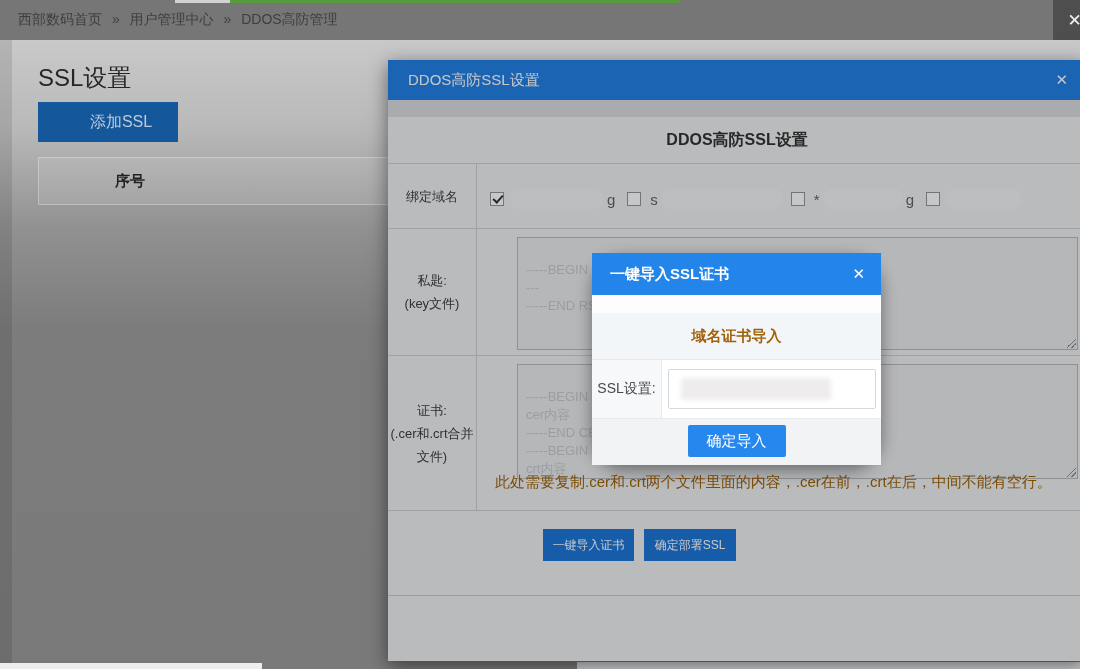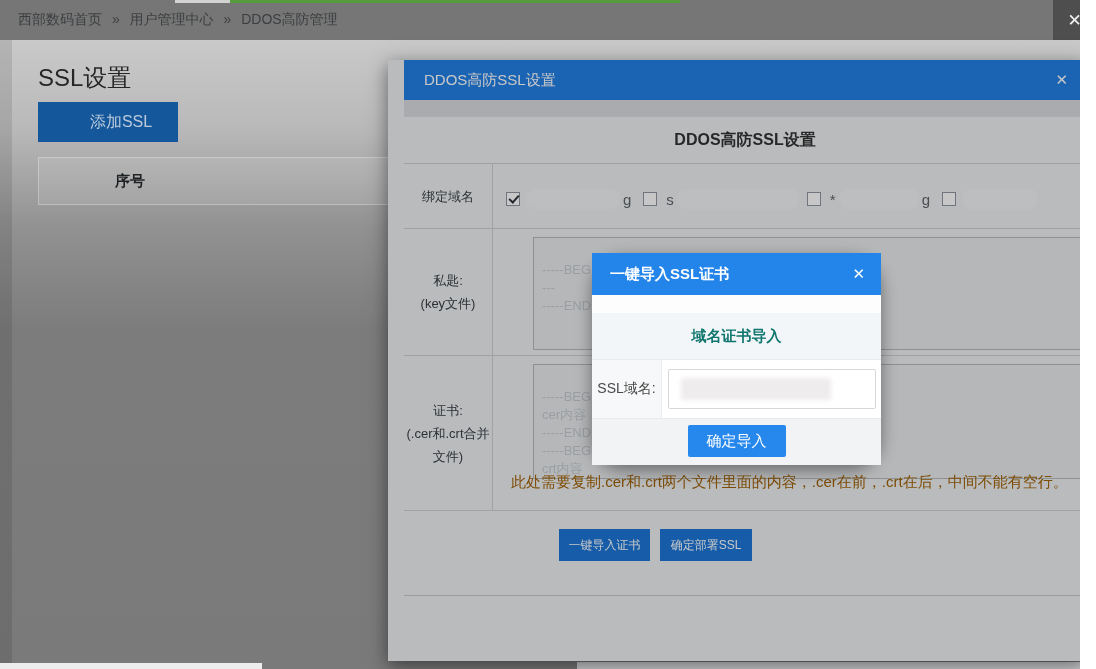--- a/index.html
+++ b/index.html
@@ -29,21 +29,21 @@
   .edge-col { position:absolute; left:1086px; top:0; width:10px; height:629px; overflow:hidden; }
   .edge-blob { position:absolute; left:0; width:10px; filter:blur(3px); opacity:.85; }
   .eb1 { top:20px; height:70px; background:#8f7f72; }
   .eb2 { top:90px; height:60px; background:#84807b; }
   .eb3 { top:150px; height:60px; background:#97897b; }
   .strip-bl { position:absolute; left:0; top:623px; width:262px; height:6px; background:#ededed; }
   .strip-br { position:absolute; left:577px; top:622px; width:519px; height:7px; background:#cfd0d1; }
 
   
   .modal-ssl { position:absolute; left:388px; top:60px; width:698px; height:601px; background:#eef0f2;
-               box-shadow:0 5px 18px rgba(0,0,0,0.5);padding-left:16px; }
+               box-shadow:0 5px 18px rgba(0,0,0,0.5); }
   .modal-ssl .hdr { position:relative; height:40px; background:#2380e6; }
   .modal-ssl .hdr .ttl { position:absolute; left:20px; top:0; line-height:40px; font-size:15px; color:#fff; }
   .modal-ssl .hdr .x { position:absolute; right:18px; top:0; line-height:40px; font-size:15px; color:#fff; cursor:pointer; }
   .modal-ssl .topstrip { height:17px; background:#d9dce0; }
   .form-title { height:46px; line-height:46px; text-align:center; font-size:16px; font-weight:bold; color:#333; }
   .ftable { border-top:1px solid #ccd0d4; }
   .frow { position:relative; display:flex; border-bottom:1px solid #ccd0d4; }
   .frow .lbl { width:89px; border-right:1px solid #ccd0d4; display:flex; flex-direction:column;
                justify-content:center; align-items:center; text-align:center;
                font-size:13px; color:#3a4046; line-height:23px; padding:0 2px; }
@@ -77,21 +77,21 @@
   .dim { position:absolute; left:0; top:0; width:698px; height:601px; background:rgba(0,0,0,0.22); pointer-events:none; }
 
   
   .modal-import { position:absolute; left:592px; top:253px; width:289px; height:212px; background:#fff;
         box-shadow:0 5px 16px rgba(0,0,0,0.42); z-index:20;border-radius:31px; }
   .modal-import .hdr { position:relative; height:42px; background:#2385ea; }
   .modal-import .hdr .ttl { position:absolute; left:18px; top:0; line-height:42px; font-size:15px; color:#fff; font-weight:600; }
   .modal-import .hdr .x { position:absolute; right:16px; top:0; line-height:42px; font-size:15px; color:#fff; cursor:pointer; }
   .imp-strip { height:18px; background:#fdfdfe; }
   .imp-band { height:46px; background:#f3f6f9; text-align:center; line-height:46px;
-              font-size:15px; font-weight:600; color:#0f766e; }
+              font-size:15px; font-weight:600; color:#a16207; }
   .imp-row { display:flex; height:60px; border-top:1px solid #e8ebee; border-bottom:1px solid #e8ebee; }
   .imp-row .lcell { width:70px; background:#f7f8f9; border-right:1px solid #ececec; display:flex;
               align-items:center; justify-content:center; font-size:14px; color:#4a4a4a; }
   .imp-row .vcell { flex:1; background:#fff; position:relative; }
   .imp-input { position:absolute; left:6px; top:9px; width:208px; height:40px; background:#fff;
               border:1px solid #d5d9dc; border-radius:2px; cursor:text; }
   .imp-blob { position:absolute; left:12px; top:8px; width:150px; height:22px; background:#efecee;
               border-radius:3px; filter:blur(2px); }
   .imp-foot { height:46px; background:#f1f3f5; text-align:center; }
   .btn-confirm { display:inline-block; margin-top:6px; width:98px; height:32px; background:#2688ec;
@@ -209,21 +209,21 @@
   </div>
 
   <div class="modal-import">
     <div class="hdr">
       <span class="ttl">一键导入SSL证书</span>
       <span class="x">✕</span>
     </div>
     <div class="imp-strip"></div>
     <div class="imp-band">域名证书导入</div>
     <div class="imp-row">
-      <div class="lcell">SSL域名:</div>
+      <div class="lcell">SSL设置:</div>
       <div class="vcell">
         <div class="imp-input">
           <span class="imp-blob"></span>
         </div>
       </div>
     </div>
     <div class="imp-foot">
       <div class="btn-confirm">确定导入</div>
     </div>
   </div>

